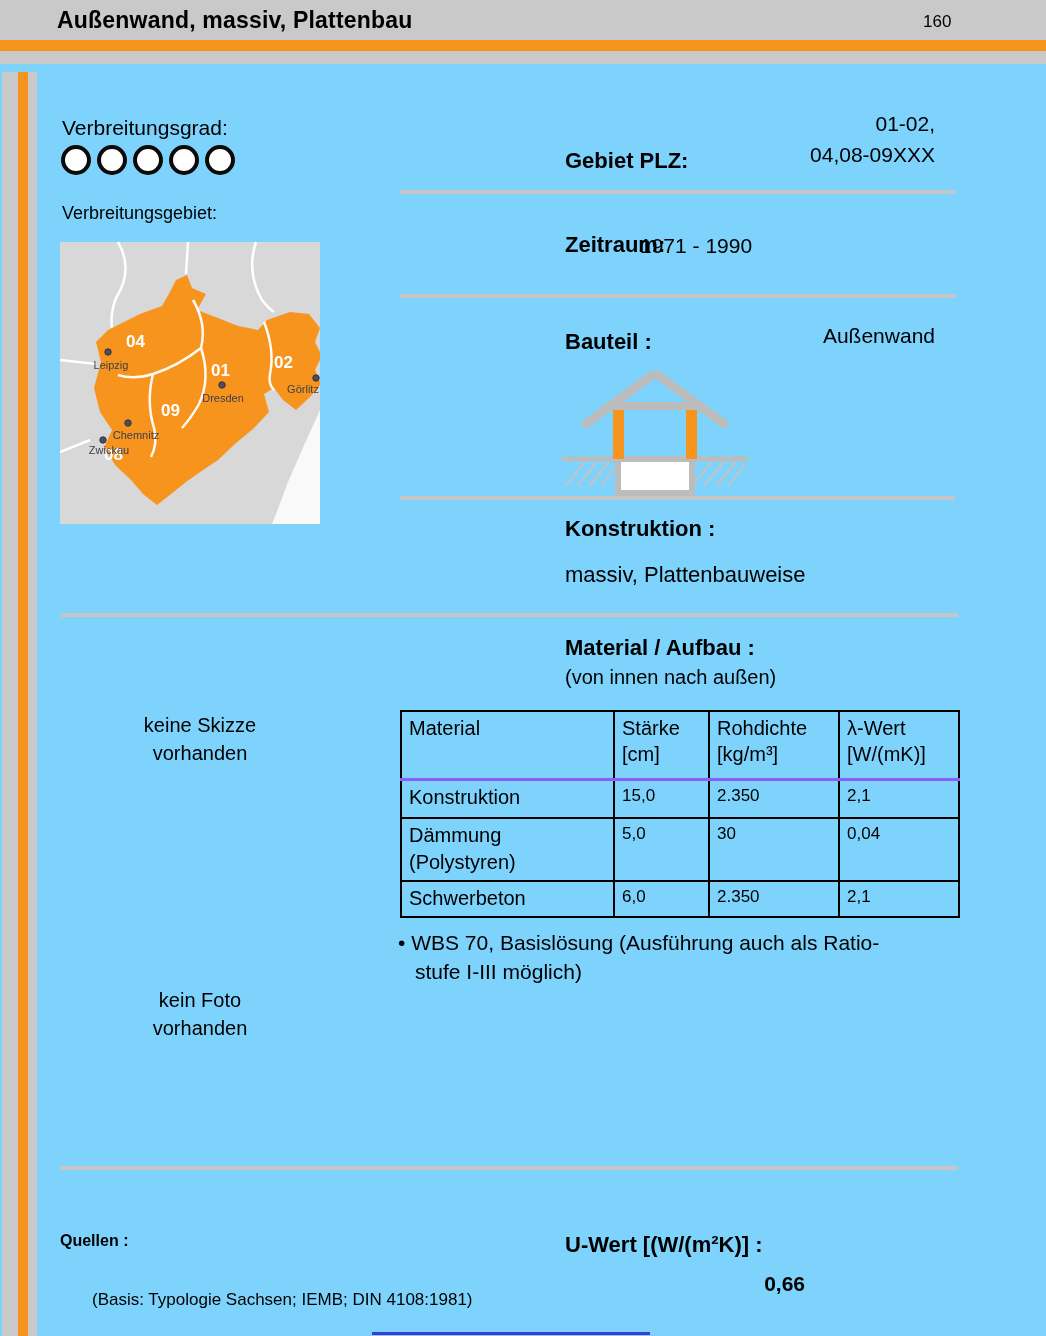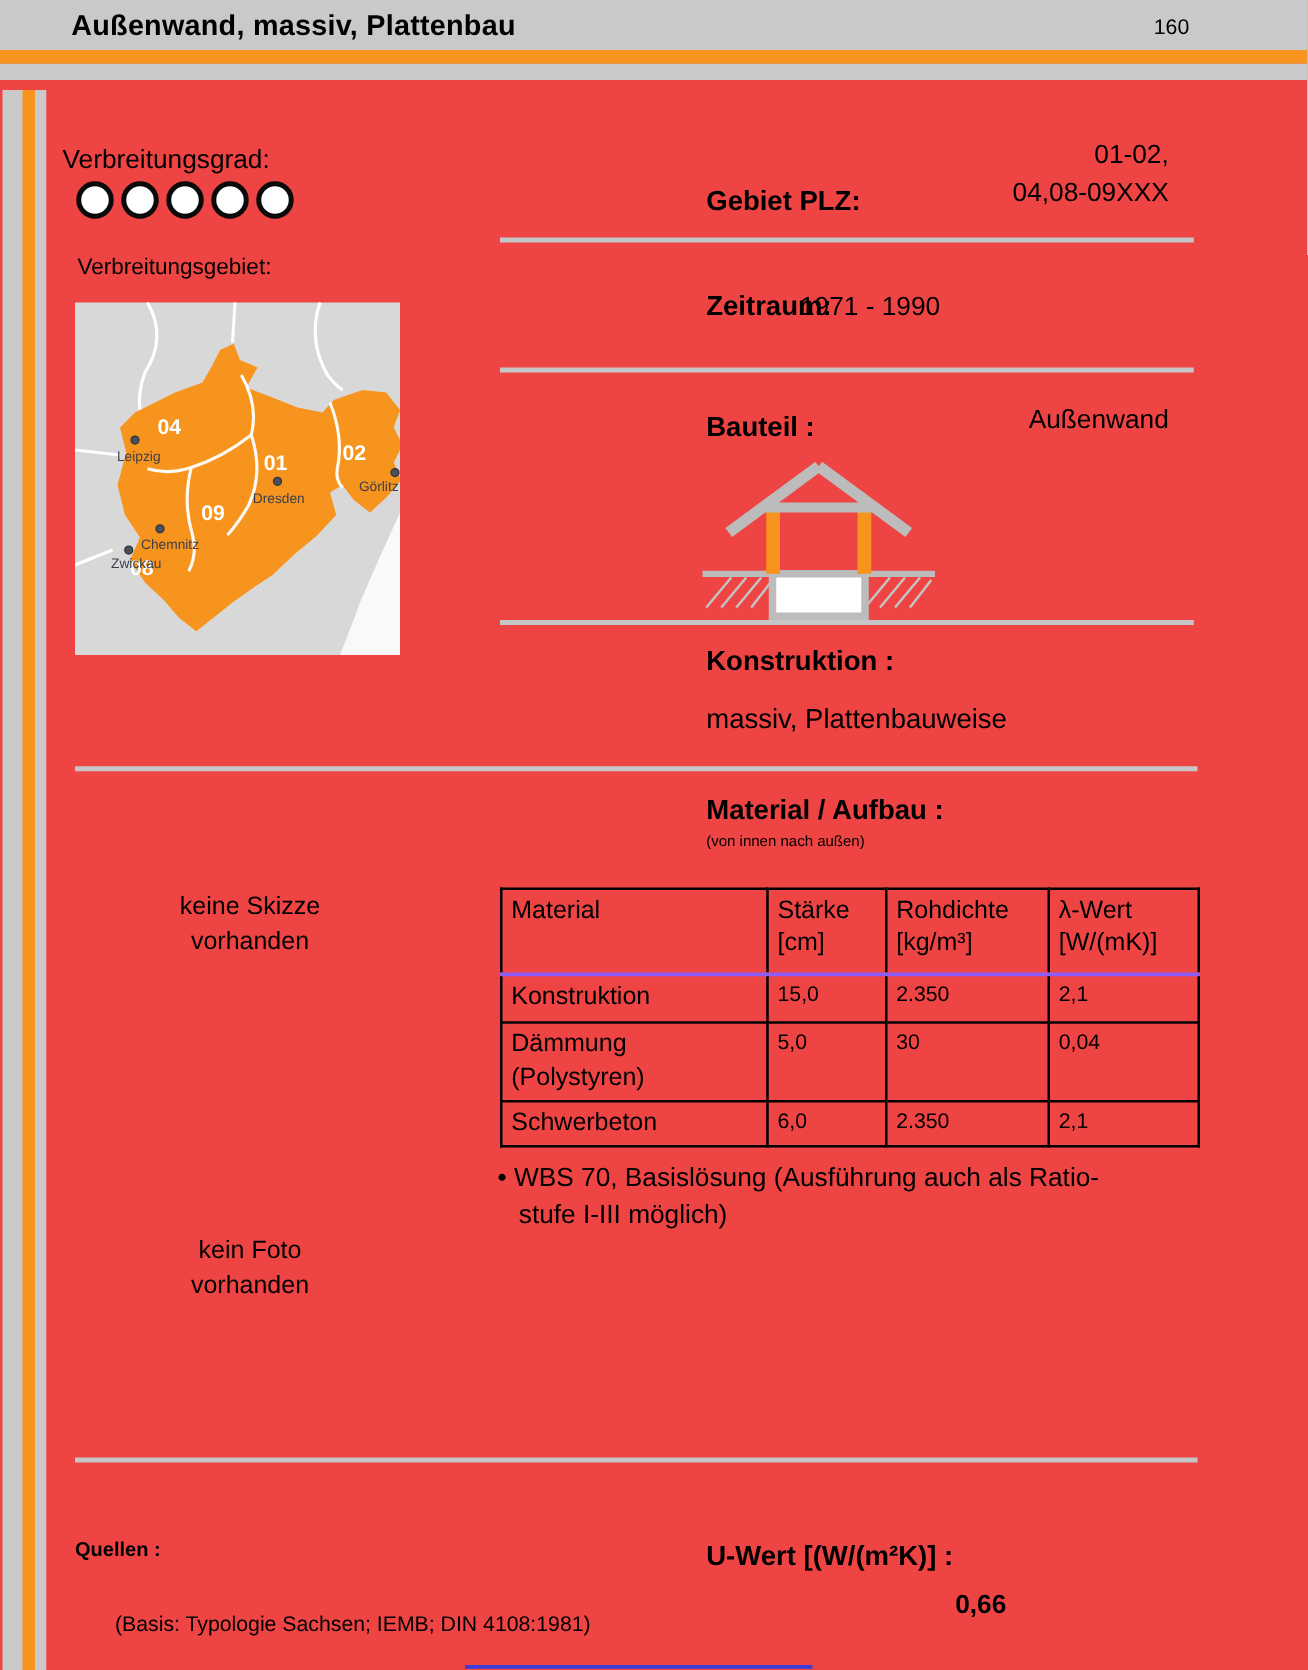--- a/index.html
+++ b/index.html
@@ -1,37 +1,37 @@
 <!DOCTYPE html>
 <html><head>
 <meta charset="utf-8">
 <style>
   html,body { margin:0; padding:0; background:#fff; }
   .page {
-    position:relative; width:1046px; height:1336px; background:#ef4444;
+    position:relative; width:1046px; height:1336px; background:#7dd3fc;
     font-family:"Liberation Sans", sans-serif; color:#000; overflow:hidden;
   }
   
   .header-band { position:absolute; left:0; top:0; width:1046px; height:40px; background:#c9c9c9; }
   .page-title { position:absolute; left:57px; top:7px; font-size:23px; font-weight:bold; letter-spacing:0.2px; }
   .page-number { position:absolute; left:923px; top:12px; font-size:17px; }
   .orange-bar { position:absolute; left:0; top:40px; width:1046px; height:11px; background:#f7941d; }
   .sub-band { position:absolute; left:0; top:51px; width:1046px; height:13px; background:#c9c9c9; }
   
   .stripe-gray { position:absolute; left:2px; top:72px; width:35px; height:1264px; background:#c9c9c9; }
   .stripe-orange { position:absolute; left:18px; top:72px; width:10px; height:1264px; background:#f7941d; }
   
   .rule { position:absolute; height:4px; background:#c6c6c6; }
   .rule-plz { left:400px; top:190px; width:555px; }
   .rule-zeitraum { left:400px; top:294px; width:555px; }
   .rule-bauteil { left:400px; top:496px; width:555px; }
   .rule-mid { left:60px; top:613px; width:898px; }
   .rule-footer { left:60px; top:1166px; width:898px; }
   
-  .vg-label { position:absolute; left:50px; top:116px; font-size:21px; }
+  .vg-label { position:absolute; left:62px; top:116px; font-size:21px; }
   .vg-circles { position:absolute; left:61px; top:145px; }
   .vg-circle { display:inline-block; width:22px; height:22px; border:4.5px solid #0a0a0a;
                border-radius:50%; background:#fff; margin-right:6px; vertical-align:top; }
   .vgeb-label { position:absolute; left:62px; top:203px; font-size:18px; }
   .map-box { position:absolute; left:60px; top:241px; width:260px; height:284px; }
   .preline { white-space:pre-line; }
   .no-sketch { position:absolute; left:95px; top:711px; width:210px; text-align:center;
                font-size:20px; line-height:28px; }
   .no-photo  { position:absolute; left:95px; top:986px; width:210px; text-align:center;
                font-size:20px; line-height:28px; }
@@ -41,21 +41,21 @@
   .lbl-plz { left:565px; top:148px; }
   .val-plz { left:640px; top:108px; width:295px; text-align:right; line-height:31px; }
   .lbl-zeitraum { left:565px; top:232px; }
   .val-zeitraum { left:640px; top:234px; width:292px; text-align:left; }
   .lbl-bauteil { left:565px; top:329px; }
   .val-bauteil { left:640px; top:324px; width:295px; text-align:right; }
   .house-box { position:absolute; left:540px; top:366px; width:230px; height:130px; }
   .lbl-konstruktion { left:565px; top:516px; }
   .val-konstruktion { left:565px; top:562px; font-size:22px; }
   .lbl-material { left:565px; top:635px; }
-  .sub-material { position:absolute; left:565px; top:666px; font-size:12px; }
+  .sub-material { position:absolute; left:565px; top:666px; font-size:20px; }
   
   .mat-table { position:absolute; left:400px; top:710px; border-collapse:collapse;
                table-layout:fixed; width:558px; }
   .mat-table th, .mat-table td { border:2px solid #000; vertical-align:top;
                padding:3px 7px; text-align:left; font-weight:normal; }
   .mat-table th { font-size:20px; line-height:26px; border-bottom:3px solid #8b5cf6; height:60px; }
   .mat-table td.mat-name { font-size:20px; line-height:27px; }
   .mat-table td.mat-num { font-size:17px; line-height:24px; }
   .c-material { width:213px; } .c-staerke { width:95px; } .c-rohdichte { width:130px; } .c-lambda { width:120px; }
   .row-normal td { height:30px; } .row-daemm td { height:55px; } .row-schwer td { height:28px; }

